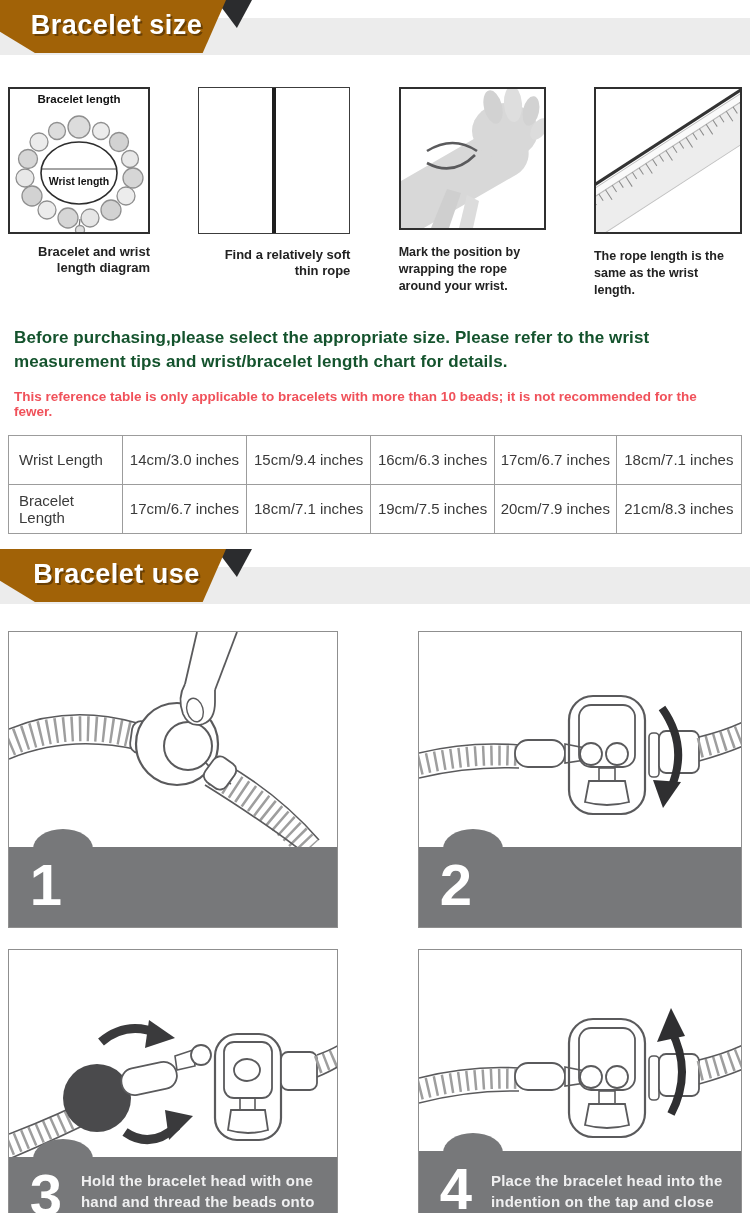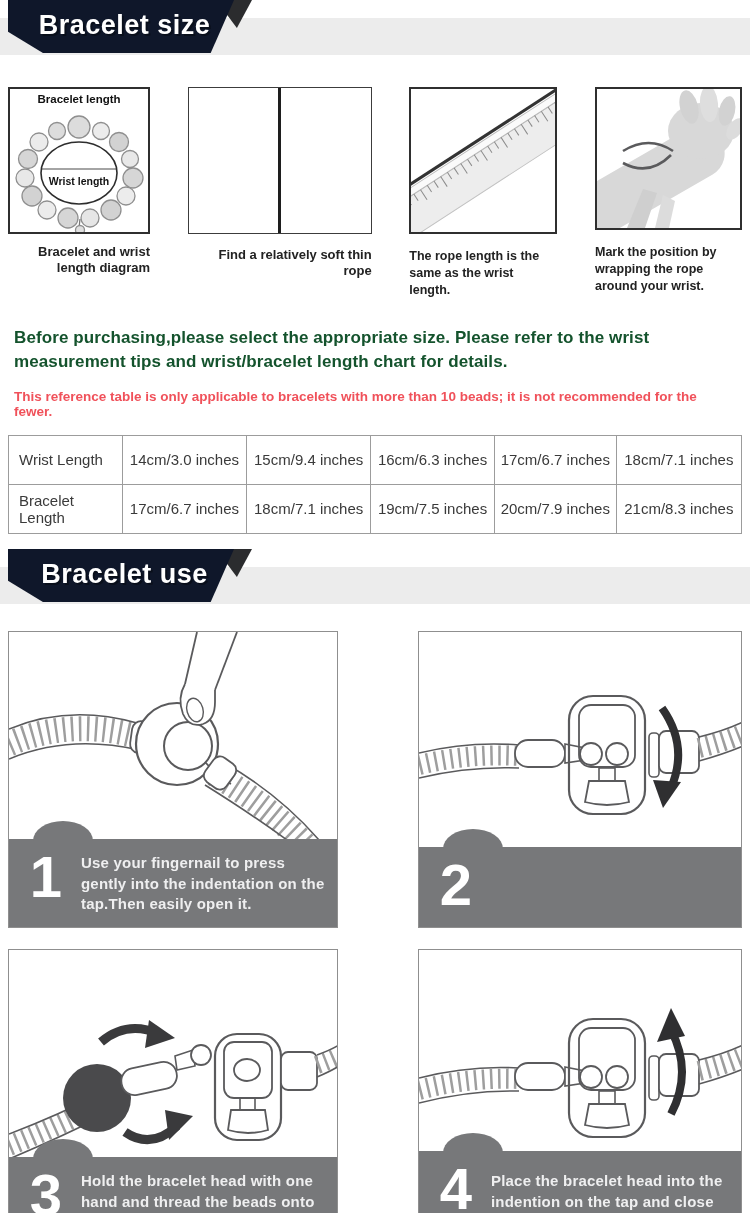--- a/index.html
+++ b/index.html
@@ -8,30 +8,30 @@
     width: 750px; height: 1213px;
     font-family: "Liberation Sans", sans-serif;
     color:#1b1b1b; overflow:hidden; position:relative;
   }
 
   
   .banner { position:relative; height:62px; }
   .banner-strip { position:absolute; top:18px; left:0; right:0; height:37px; background:#ececec; }
   .banner-notch { position:absolute; left:216px; top:0; width:36px; height:28px;
     background:#2b2c2e; clip-path:polygon(0 0,100% 0,58% 100%); z-index:1; }
-  .banner-ribbon { position:absolute; left:8px; top:0; width:233px; height:53px; z-index:2;
-    background:#0f172a; clip-path:polygon(0 0,97% 0,87% 100%,15% 100%,0 60%);
+  .banner-ribbon { position:absolute; left:0; top:0; width:233px; height:53px; z-index:2;
+    background:#a16207; clip-path:polygon(0 0,97% 0,87% 100%,15% 100%,0 60%);
     display:flex; align-items:center; justify-content:center; }
   .banner-ribbon span { color:#fff; font-weight:bold; font-size:27px; letter-spacing:.5px;
     text-shadow:2px 2px 0 rgba(0,0,0,.35); padding-bottom:2px; }
 
   
   .measure-row { display:flex; justify-content:space-between; padding:0 8px; margin-top:25px; }
   .m-col { display:flex; flex-direction:column; }
-  .m-col1 { width:142px; } .m-col2 { width:184px; } .m-col3 { width:147px; } .m-col4 { width:148px; }
+  .m-col1 { width:142px; } .m-col2 { width:152px; } .m-col3 { width:147px; } .m-col4 { width:148px; }
   .m-box { height:147px; background:#fff; position:relative; overflow:hidden; }
   .bd2 { border:2px solid #2f2f2f; } .bd1 { border:1.5px solid #3c3c3c; }
   .m-caption { margin-top:10px; font-weight:bold; color:#222; }
   .cap-center { text-align:right; font-size:13px; line-height:1.25; }
   .cap-left { text-align:left; font-size:12.5px; line-height:1.35; }
   .box-label-top { position:absolute; top:4px; left:0; right:0; text-align:center;
     font-size:11.5px; font-weight:bold; color:#111; z-index:2; }
   .box-label-mid { position:absolute; top:86px; left:0; right:0; text-align:center;
     font-size:10.5px; font-weight:bold; color:#111; z-index:2; }
   .rope-line { position:absolute; top:0; bottom:0; left:50%; width:3.5px; margin-left:-2px;
@@ -109,20 +109,40 @@
       <div class="box-label-mid">Wrist length</div>
     </div>
     <div class="m-caption cap-center">Bracelet and wrist length diagram</div>
   </div>
 
   <div class="m-col m-col2">
     <div class="m-box bd1">
       <div class="rope-line"></div>
     </div>
     <div class="m-caption cap-center" style="margin-top:13px;">Find a relatively soft thin rope</div>
+  </div>
+
+  <div class="m-col m-col3">
+    <div class="m-box bd2" style="height:143px;">
+      <svg width="143" height="139" viewBox="0 0 143 139">
+        <g transform="rotate(-30 45 95)">
+          <rect x="-30" y="70" width="165" height="52" rx="24" fill="#d8d8d8"></rect>
+        </g>
+        <ellipse cx="104" cy="42" rx="33" ry="28" fill="#d8d8d8"></ellipse>
+        <ellipse cx="92" cy="18" rx="9" ry="17" fill="#d2d2d2" transform="rotate(-14 92 18)"></ellipse>
+        <ellipse cx="112" cy="15" rx="9" ry="18" fill="#dedede" transform="rotate(-4 112 15)"></ellipse>
+        <ellipse cx="130" cy="22" rx="8" ry="15" fill="#d2d2d2" transform="rotate(12 130 22)"></ellipse>
+        <ellipse cx="138" cy="40" rx="7" ry="12" fill="#dcdcdc" transform="rotate(34 138 40)"></ellipse>
+        <path d="M26,62 Q52,46 76,62" class="illus-stroke" stroke="#3a3a3a" stroke-width="2.6"></path>
+        <path d="M26,74 Q52,88 74,66" class="illus-stroke" stroke="#3a3a3a" stroke-width="2.6"></path>
+        <path d="M30,139 L46,100 L60,104 L48,139 Z" fill="#cfcfcf"></path>
+        <path d="M58,139 L66,106 L78,112 L72,139 Z" fill="#dcdcdc"></path>
+      </svg>
+    </div>
+    <div class="m-caption cap-left" style="margin-top:14px;">Mark the position by wrapping the rope around your wrist.</div>
   </div>
 
   <div class="m-col m-col4">
     <div class="m-box bd2">
       <svg width="144" height="143" viewBox="0 0 144 143">
         <g transform="rotate(-33 72 72)">
           <rect x="-50" y="62" width="250" height="36" fill="#ededed" stroke="#c2c2c2" stroke-width="1"></rect>
           <rect x="-50" y="55" width="250" height="7" fill="#fafafa" stroke="#bbb" stroke-width="1"></rect>
           <line x1="-50" y1="52" x2="200" y2="52" stroke="#333" stroke-width="3"></line>
           <g stroke="#8a8a8a" stroke-width="1">
@@ -155,40 +175,20 @@
             <line x1="164" y1="62" x2="164" y2="70"></line>
               <line x1="172" y1="62" x2="172" y2="74"></line>
             <line x1="180" y1="62" x2="180" y2="70"></line>
               <line x1="188" y1="62" x2="188" y2="70"></line>
           </g>
         </g>
       </svg>
     </div>
     <div class="m-caption cap-left" style="margin-top:14px;">The rope length is the same as the wrist length.</div>
   </div>
-
-  <div class="m-col m-col3">
-    <div class="m-box bd2" style="height:143px;">
-      <svg width="143" height="139" viewBox="0 0 143 139">
-        <g transform="rotate(-30 45 95)">
-          <rect x="-30" y="70" width="165" height="52" rx="24" fill="#d8d8d8"></rect>
-        </g>
-        <ellipse cx="104" cy="42" rx="33" ry="28" fill="#d8d8d8"></ellipse>
-        <ellipse cx="92" cy="18" rx="9" ry="17" fill="#d2d2d2" transform="rotate(-14 92 18)"></ellipse>
-        <ellipse cx="112" cy="15" rx="9" ry="18" fill="#dedede" transform="rotate(-4 112 15)"></ellipse>
-        <ellipse cx="130" cy="22" rx="8" ry="15" fill="#d2d2d2" transform="rotate(12 130 22)"></ellipse>
-        <ellipse cx="138" cy="40" rx="7" ry="12" fill="#dcdcdc" transform="rotate(34 138 40)"></ellipse>
-        <path d="M26,62 Q52,46 76,62" class="illus-stroke" stroke="#3a3a3a" stroke-width="2.6"></path>
-        <path d="M26,74 Q52,88 74,66" class="illus-stroke" stroke="#3a3a3a" stroke-width="2.6"></path>
-        <path d="M30,139 L46,100 L60,104 L48,139 Z" fill="#cfcfcf"></path>
-        <path d="M58,139 L66,106 L78,112 L72,139 Z" fill="#dcdcdc"></path>
-      </svg>
-    </div>
-    <div class="m-caption cap-left" style="margin-top:14px;">Mark the position by wrapping the rope around your wrist.</div>
-  </div>
 </div>
 
 <p class="intro">Before purchasing,please select the appropriate size. Please refer to the wrist measurement tips and wrist/bracelet length chart for details.</p>
 <p class="note">This reference table is only applicable to bracelets with more than 10 beads; it is not recommended for the fewer.</p>
 
 <table class="size-table">
   <colgroup>
     <col style="width:15.5%">
       <col style="width:17%">
       <col style="width:16.9%">
@@ -241,21 +241,20 @@
         <path d="M196,130 Q210,146 222,152" class="illus-stroke" stroke-width="1.8"></path>
         <rect x="198" y="126" width="26" height="30" rx="8" fill="#fff" stroke="#5a5a5c" stroke-width="1.8" transform="rotate(36 211 141)"></rect>
         <path d="M188,0 L176,52" class="illus-stroke" stroke-width="1.8"></path>
         <path d="M228,0 L206,58" class="illus-stroke" stroke-width="1.8"></path>
         <path d="M176,52 Q168,66 174,82 Q180,96 194,92 Q206,88 206,70 L206,58" fill="#fff" stroke="#5a5a5c" stroke-width="1.8"></path>
         <ellipse cx="186" cy="78" rx="8" ry="12" fill="#fff" stroke="#5a5a5c" stroke-width="1.4" transform="rotate(-16 186 78)"></ellipse>
       </svg>
     </div>
     <div class="step-caption">
       <div class="step-num">1</div>
-      <div class="step-text">Use your fingernail to press gently into the indentation on the tap.Then easily open it.</div>
     </div>
   </div>
 
   <div class="step-panel">
     <div class="step-illus">
       <svg width="324" height="217" viewBox="0 0 324 217">
         <path d="M0,133 Q50,121 100,124" stroke="#9e9e9e" stroke-width="20" stroke-dasharray="2.5 5.5" fill="none"></path>
         <path d="M0,121 Q50,109 100,113" class="illus-stroke" stroke-width="1.6"></path>
         <path d="M0,146 Q50,134 100,136" class="illus-stroke" stroke-width="1.6"></path>
         <rect x="96" y="108" width="50" height="27" rx="13" fill="#fff" stroke="#5a5a5c" stroke-width="1.8"></rect>

